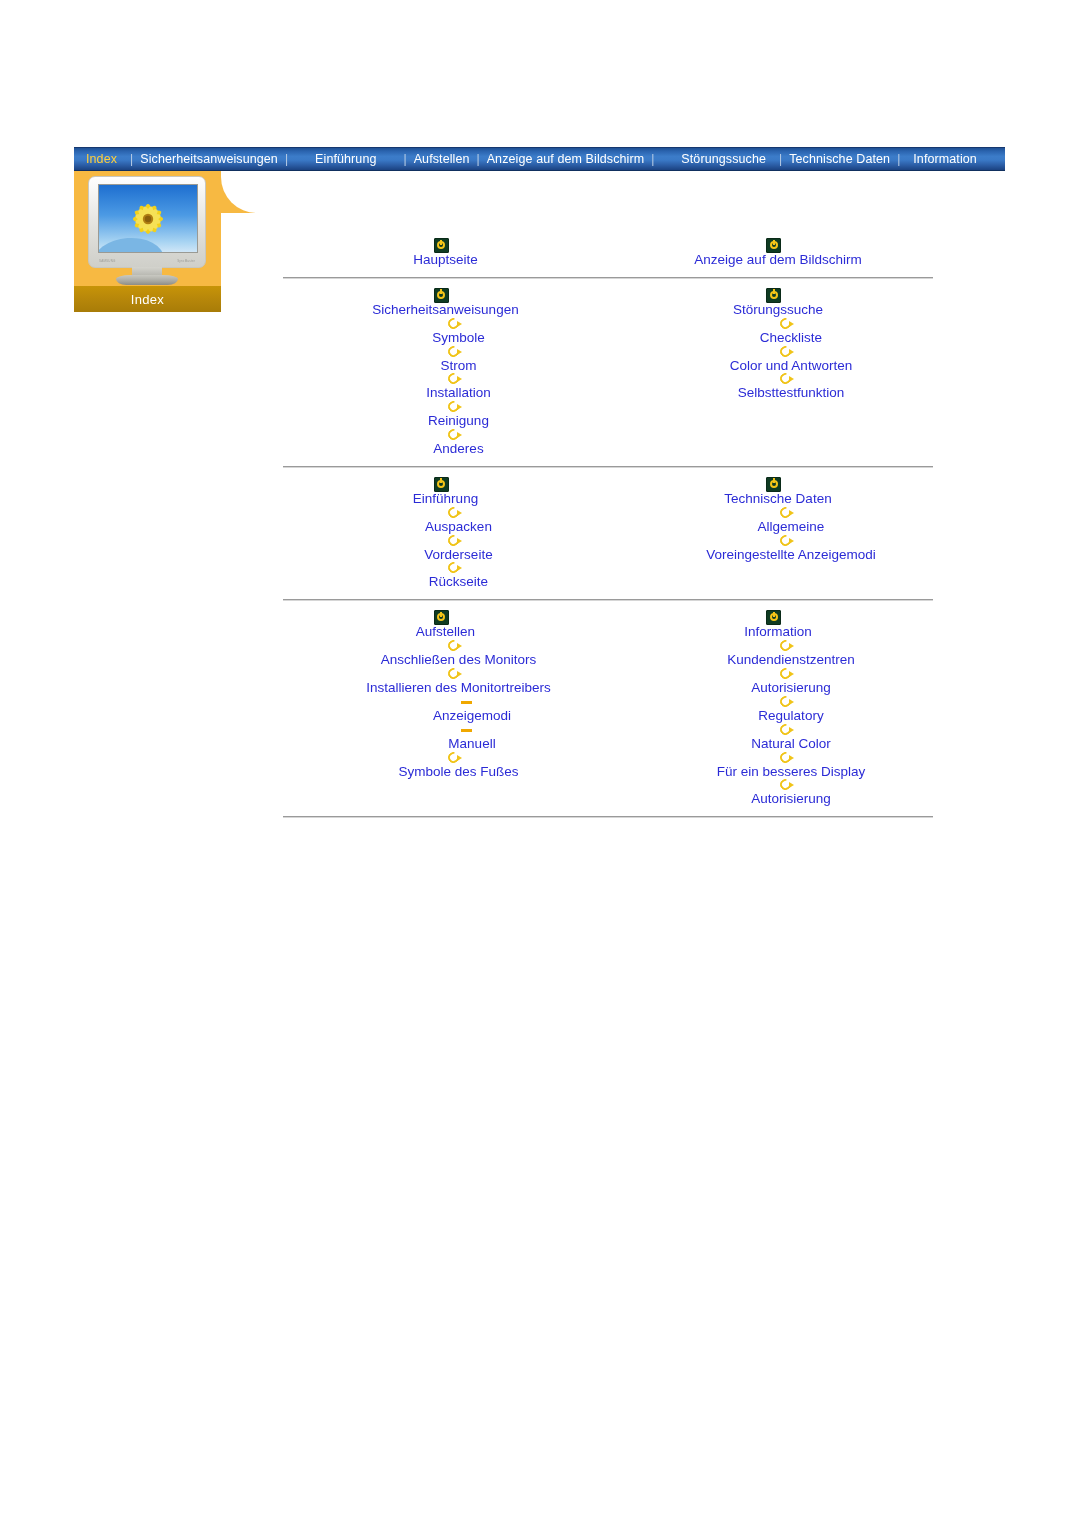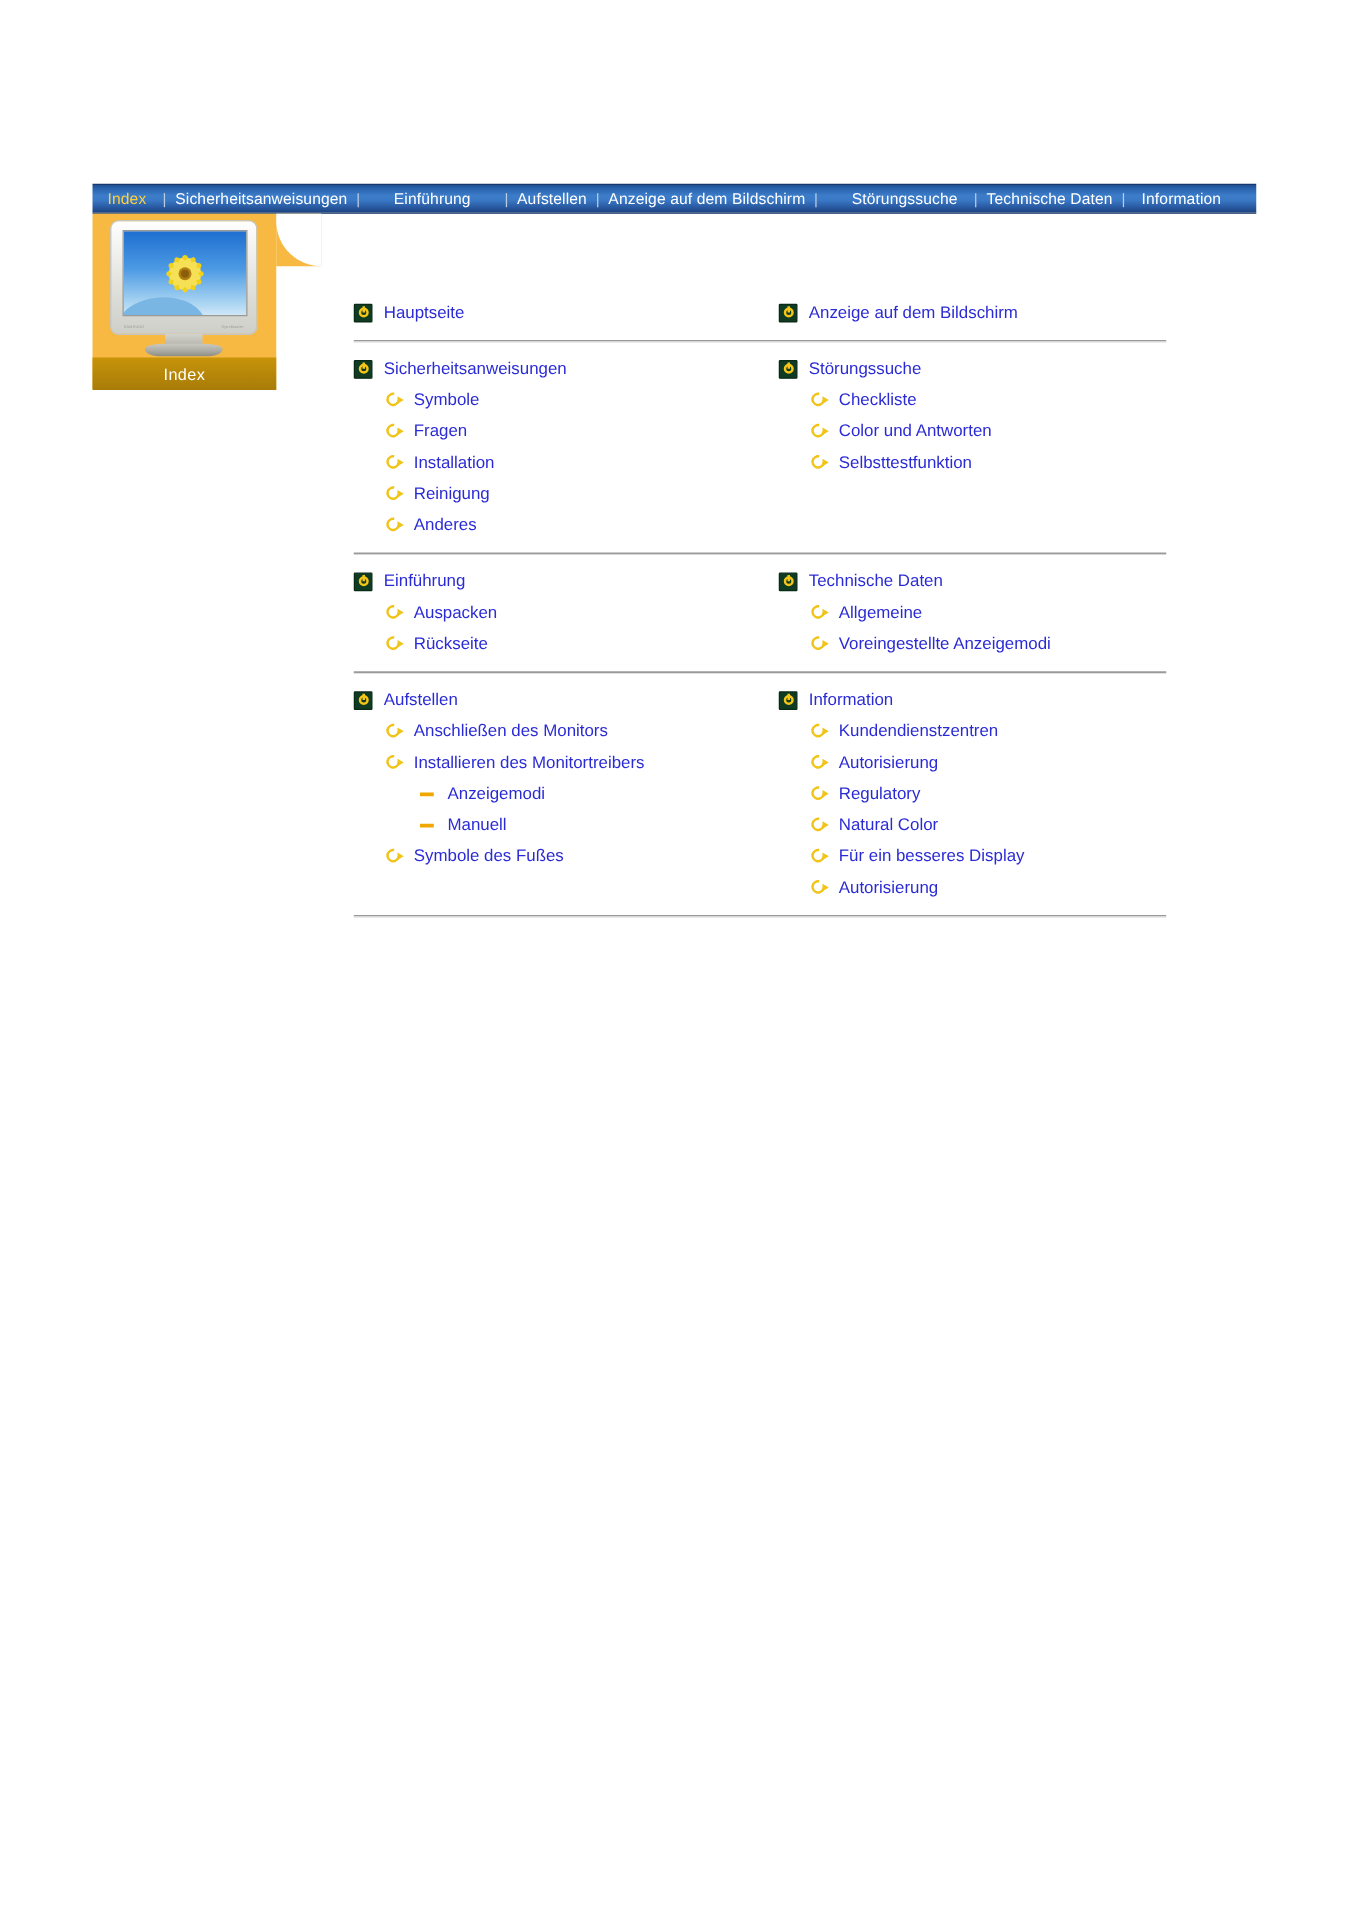--- a/index.html
+++ b/index.html
@@ -184,20 +184,21 @@
     width: 650px;
     height: 2px;
     background: linear-gradient(to bottom, #9a9a9a 0%, #9a9a9a 50%, #d6d6d6 50%, #d6d6d6 100%);
     margin: 0;
   }
 
   .entry {
     display: flex;
     align-items: center;
     min-height: 25px;
+    flex-direction: column;
   }
   .entry.section { padding-left: 0px; }
   .entry.sub     { padding-left: 26px; }
   .entry.subsub  { padding-left: 53px; }
 
   .lbl {
     color: #2b2bd6;
     font-size: 13.5px;
     line-height: 1.1;
     white-space: nowrap;
@@ -370,21 +371,21 @@
         <div class="entry section">
           <span class="ico-section"></span>
           <span class="lbl">Sicherheitsanweisungen</span>
         </div>
         <div class="entry sub">
           <span class="ico-sub"></span>
           <span class="lbl">Symbole</span>
         </div>
         <div class="entry sub">
           <span class="ico-sub"></span>
-          <span class="lbl">Fragen</span>
+          <span class="lbl">Strom</span>
         </div>
         <div class="entry sub">
           <span class="ico-sub"></span>
           <span class="lbl">Installation</span>
         </div>
         <div class="entry sub">
           <span class="ico-sub"></span>
           <span class="lbl">Reinigung</span>
         </div>
         <div class="entry sub">
@@ -419,20 +420,24 @@
         <div class="entry section">
           <span class="ico-section"></span>
           <span class="lbl">Einführung</span>
         </div>
         <div class="entry sub">
           <span class="ico-sub"></span>
           <span class="lbl">Auspacken</span>
         </div>
         <div class="entry sub">
           <span class="ico-sub"></span>
+          <span class="lbl">Vorderseite</span>
+        </div>
+        <div class="entry sub">
+          <span class="ico-sub"></span>
           <span class="lbl">Rückseite</span>
         </div>
       </div>
       <div class="col right">
         <div class="entry section">
           <span class="ico-section"></span>
           <span class="lbl">Technische Daten</span>
         </div>
         <div class="entry sub">
           <span class="ico-sub"></span>

